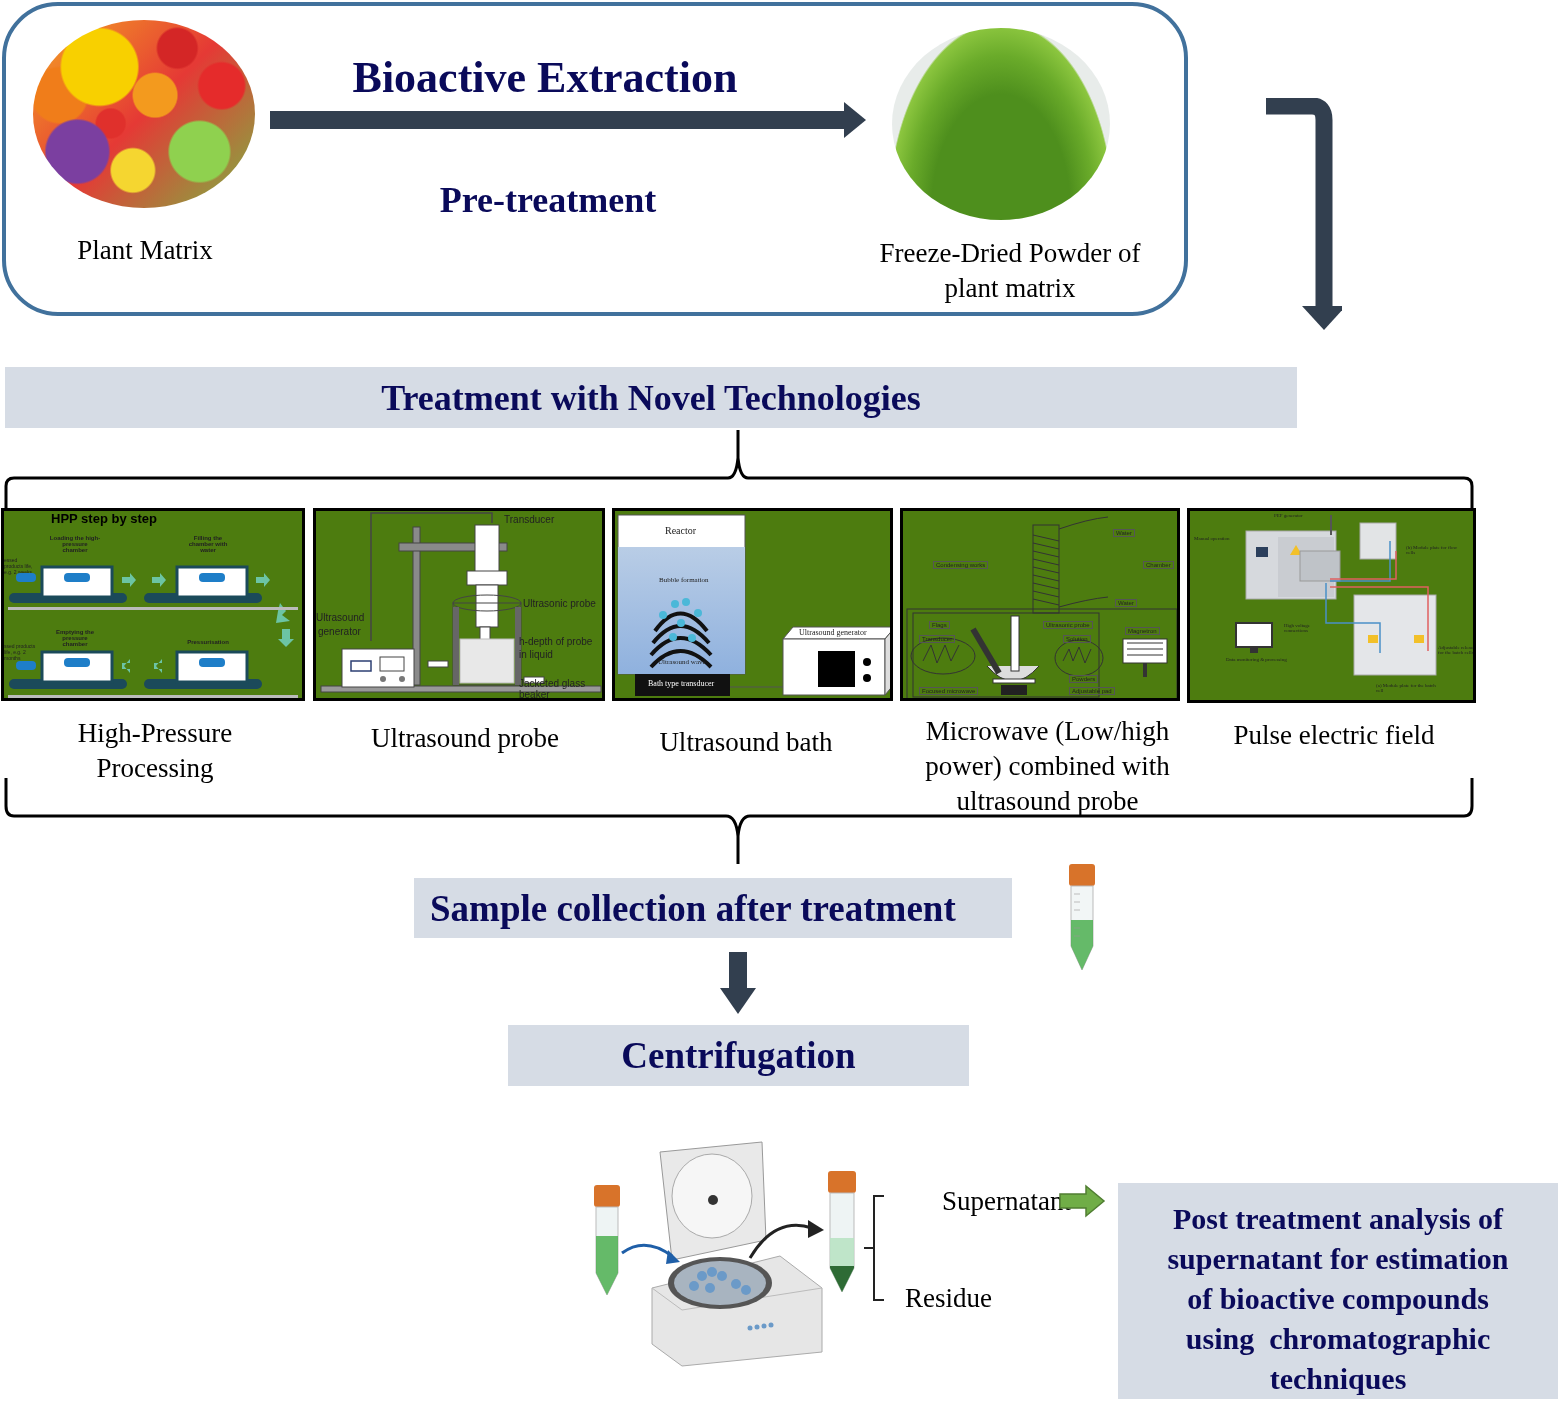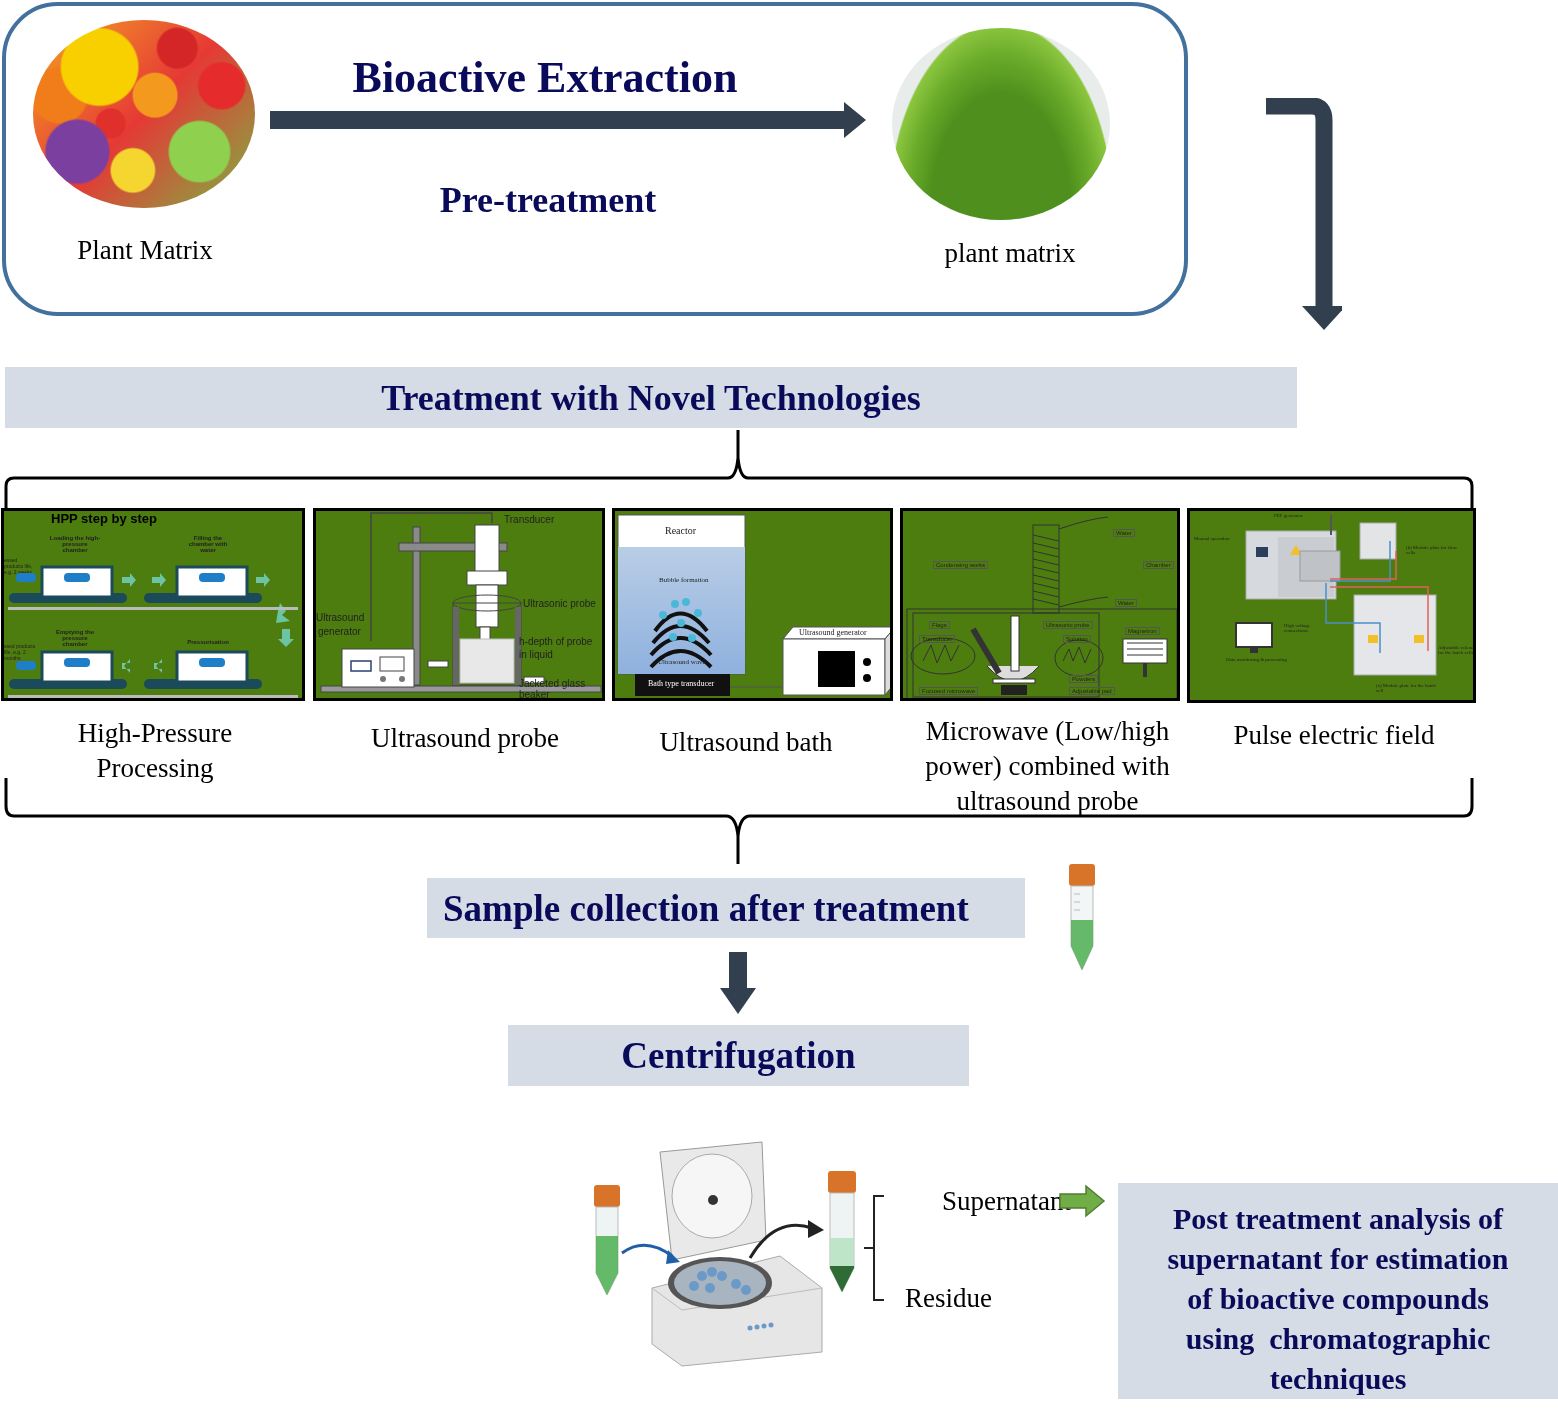--- a/index.html
+++ b/index.html
@@ -37,20 +37,21 @@
 <svg class="abs" style="left:268px;top:100px;" width="600" height="40">
   <rect x="2" y="11" width="576" height="18" fill="#323f4f"></rect>
   <polygon points="576,2 598,20 576,38" fill="#323f4f"></polygon>
 </svg>
 
 <div class="abs navy" style="left:270px;top:135px;width:556px;text-align:center;font-size:36px;margin-top:44px;">Pre-treatment</div>
 
 <div class="abs" style="left:892px;top:28px;width:218px;height:192px;border-radius:50%;overflow:hidden;
             background: radial-gradient(ellipse at 50% 95%, #4e8f1d 0 45%, #6aab2a 60%, #8cc63f 72%, #e8ecea 73%);"></div>
 <div class="abs cap" style="left:850px;top:236px;width:320px;">
+  <div>Freeze-Dried Powder of</div>
   <div>plant matrix</div>
 </div>
 
 <svg class="abs" style="left:1262px;top:98px;" width="80" height="235">
   <path d="M4,8 H50 Q62,8 62,22 V208" fill="none" stroke="#323f4f" stroke-width="17"></path>
   <polygon points="40,208 84,208 62,232" fill="#323f4f"></polygon>
 </svg>
 
 <div class="abs band navy" style="left:5px;top:367px;width:1292px;height:61px;display:flex;align-items:center;justify-content:center;font-size:36px;">
   <span>Treatment with Novel Technologies</span>
@@ -260,21 +261,21 @@
   <div>ultrasound probe</div>
 </div>
 <div class="abs cap" style="left:1200px;top:718px;width:268px;">
   <div>Pulse electric field</div>
 </div>
 
 <svg class="abs" style="left:0;top:776px;" width="1480" height="90">
   <path d="M6,2 V30 Q6,40 14,40 H726 Q736,40 738,60 V88 M738,60 Q740,40 750,40 H1464 Q1472,40 1472,30 V2" fill="none" stroke="#000" stroke-width="3"></path>
 </svg>
 
-<div class="abs band navy" style="left:427px;top:878px;width:598px;height:60px;display:flex;align-items:center;padding-left:16px;box-sizing:border-box;font-size:37px;">
+<div class="abs band navy" style="left:414px;top:878px;width:598px;height:60px;display:flex;align-items:center;padding-left:16px;box-sizing:border-box;font-size:37px;">
   <span>Sample collection after treatment</span>
 </div>
 
 <svg class="abs" style="left:1066px;top:862px;" width="34" height="112">
   <rect x="3" y="2" width="26" height="22" rx="3" fill="#d8732a"></rect>
   <path d="M5,24 H27 V84 L16,108 L5,84 Z" fill="#f2f6f6" stroke="#bbb"></path>
   <path d="M5,58 H27 V84 L16,108 L5,84 Z" fill="#4caf50" opacity="0.85"></path>
   <g stroke="#999" stroke-width="0.6">
       <line x1="8" y1="32" x2="14" y2="32"></line>
       <line x1="8" y1="40" x2="14" y2="40"></line>

